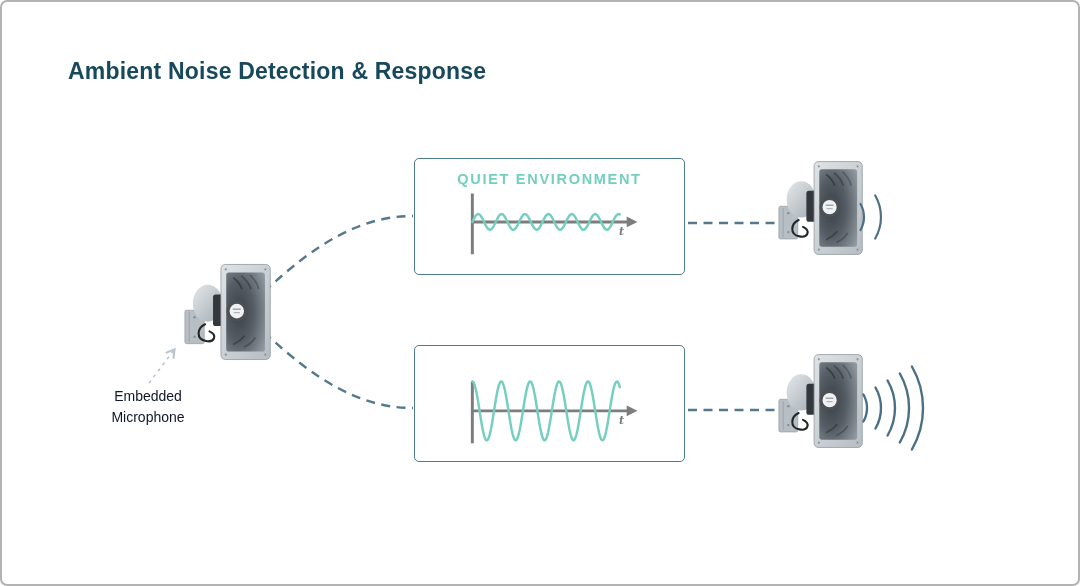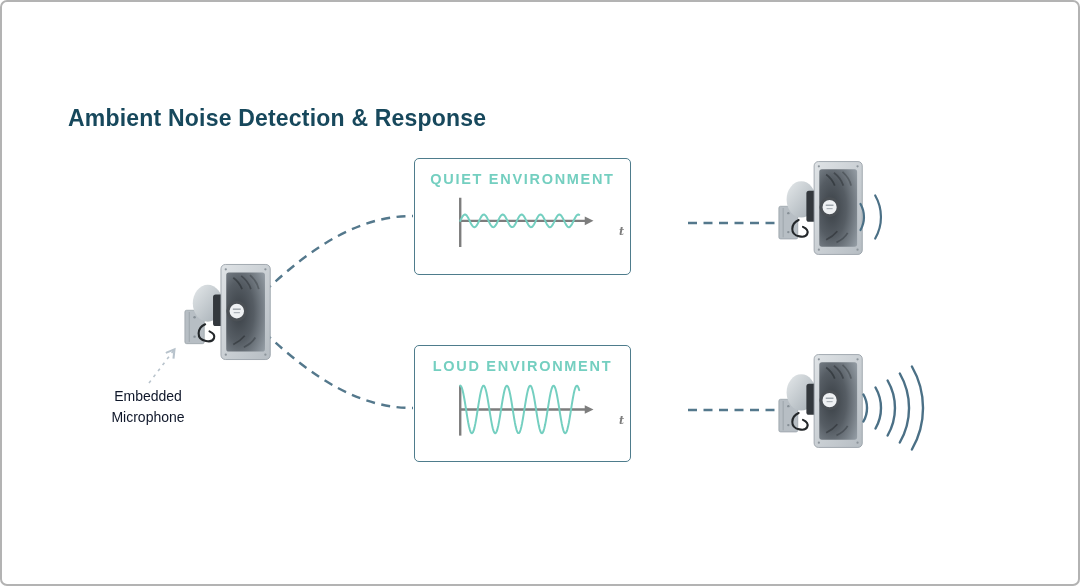--- a/index.html
+++ b/index.html
@@ -2,27 +2,27 @@
 <html><head>
 <meta charset="utf-8">
 <style>
   html,body{margin:0;padding:0;background:#fff;font-family:"Liberation Sans",sans-serif;}
   .canvas{
     position:relative;width:1076px;height:582px;margin:0;
     background:#ffffff;border:2px solid #b3b3b3;border-radius:7px;overflow:hidden;
   }
   .title{
     position:absolute;left:66px;top:56px;
-    font-size:23px;font-weight:700;color:#17485c;letter-spacing:.2px;margin-top:47px;
+    font-size:23px;font-weight:700;color:#17485c;letter-spacing:.2px;
   }
   .overlay{position:absolute;left:0;top:0;width:1080px;height:586px;}
   .connector{stroke:#54788c;stroke-width:2.4;fill:none;stroke-dasharray:9 6.5;}
   .mic-arrow{stroke:#b8c3cc;stroke-width:1.6;fill:none;stroke-dasharray:3 4.5;}
   .env-box{
-    position:absolute;left:412px;width:217px;height:117px;
+    position:absolute;left:412px;width:271px;height:117px;
     background:#ffffff;border:1.5px solid #4e7c8c;border-radius:5px;
     box-sizing:border-box;
   }
   .env-label{
     position:absolute;top:12px;left:0;right:0;text-align:center;
     font-size:14.5px;font-weight:600;letter-spacing:1.7px;color:#74cfc0;
   }
   .graph{position:absolute;left:0;top:0;width:100%;height:100%;}
   .axis{stroke:#7d7d7d;stroke-width:3;}
   .wave{stroke:#74cfc0;stroke-width:2.5;fill:none;stroke-linecap:round;stroke-linejoin:round;}
@@ -115,21 +115,20 @@
     <svg class="graph" viewBox="0 0 271 117">
       <line class="axis" x1="57" y1="35" x2="57" y2="97"></line>
       <line class="axis" x1="57" y1="64" x2="215" y2="64"></line>
       <polygon points="214,58.6 225,64 214,69.4" fill="#7d7d7d"></polygon>
       <path class="wave" d="M57.0 64.0L58.0 61.9L59.0 60.0L60.0 58.3L61.0 57.0L62.0 56.3L63.0 56.0L64.0 56.3L65.0 57.1L66.0 58.5L67.0 60.1L68.0 62.1L69.0 64.2L70.0 66.3L71.0 68.2L72.0 69.8L73.0 71.1L74.0 71.8L75.0 72.0L76.0 71.6L77.0 70.8L78.0 69.4L79.0 67.7L80.0 65.7L81.0 63.6L82.0 61.5L83.0 59.6L84.0 58.0L85.0 56.8L86.0 56.2L87.0 56.0L88.0 56.4L89.0 57.4L90.0 58.7L91.0 60.5L92.0 62.5L93.0 64.6L94.0 66.7L95.0 68.5L96.0 70.1L97.0 71.2L98.0 71.9L99.0 72.0L100.0 71.5L101.0 70.5L102.0 69.1L103.0 67.3L104.0 65.3L105.0 63.2L106.0 61.1L107.0 59.3L108.0 57.8L109.0 56.7L110.0 56.1L111.0 56.1L112.0 56.6L113.0 57.6L114.0 59.1L115.0 60.9L116.0 62.9L117.0 65.0L118.0 67.0L119.0 68.9L120.0 70.4L121.0 71.4L122.0 71.9L123.0 71.9L124.0 71.4L125.0 70.3L126.0 68.8L127.0 66.9L128.0 64.9L129.0 62.8L130.0 60.8L131.0 59.0L132.0 57.5L133.0 56.5L134.0 56.0L135.0 56.1L136.0 56.7L137.0 57.8L138.0 59.4L139.0 61.2L140.0 63.3L141.0 65.4L142.0 67.4L143.0 69.2L144.0 70.6L145.0 71.5L146.0 72.0L147.0 71.9L148.0 71.2L149.0 70.0L150.0 68.5L151.0 66.6L152.0 64.5L153.0 62.4L154.0 60.4L155.0 58.7L156.0 57.3L157.0 56.4L158.0 56.0L159.0 56.2L160.0 56.9L161.0 58.1L162.0 59.7L163.0 61.6L164.0 63.7L165.0 65.8L166.0 67.8L167.0 69.5L168.0 70.8L169.0 71.7L170.0 72.0L171.0 71.8L172.0 71.0L173.0 69.8L174.0 68.1L175.0 66.2L176.0 64.1L177.0 62.0L178.0 60.1L179.0 58.4L180.0 57.1L181.0 56.3L182.0 56.0L183.0 56.3L184.0 57.1L185.0 58.4L186.0 60.1L187.0 62.0L188.0 64.1L189.0 66.2L190.0 68.1L191.0 69.8L192.0 71.0L193.0 71.8L194.0 72.0L195.0 71.7L196.0 70.8L197.0 69.5L198.0 67.8L199.0 65.8L200.0 63.7L201.0 61.6L202.0 59.7L203.0 58.1L204.0 56.9L205.0 56.2L206.0 56.0L207.0 56.4"></path>
     </svg>
     <span class="t-label" style="top:66px">t</span>
   </div>
 
   <div class="env-box" style="top:343px">
-    <div class="env-label">LOUD ENVIRONMENT</div>
     <svg class="graph" viewBox="0 0 271 117">
       <line class="axis" x1="57" y1="36" x2="57" y2="99"></line>
       <line class="axis" x1="57" y1="66" x2="215" y2="66"></line>
       <polygon points="214,60.6 225,66 214,71.4" fill="#7d7d7d"></polygon>
       <path class="wave" d="M57.0 36.0L58.0 36.7L59.0 38.7L60.0 42.0L61.0 46.3L62.0 51.5L63.0 57.4L64.0 63.7L65.0 70.1L66.0 76.3L67.0 82.1L68.0 87.1L69.0 91.1L70.0 94.0L71.0 95.7L72.0 95.9L73.0 94.9L74.0 92.5L75.0 88.9L76.0 84.2L77.0 78.8L78.0 72.7L79.0 66.4L80.0 60.0L81.0 53.9L82.0 48.4L83.0 43.6L84.0 39.9L85.0 37.4L86.0 36.1L87.0 36.2L88.0 37.7L89.0 40.5L90.0 44.4L91.0 49.3L92.0 55.0L93.0 61.1L94.0 67.5L95.0 73.8L96.0 79.8L97.0 85.1L98.0 89.6L99.0 93.0L100.0 95.1L101.0 96.0L102.0 95.5L103.0 93.6L104.0 90.5L105.0 86.3L106.0 81.1L107.0 75.3L108.0 69.0L109.0 62.6L110.0 56.4L111.0 50.6L112.0 45.5L113.0 41.3L114.0 38.2L115.0 36.5L116.0 36.0L117.0 36.9L118.0 39.2L119.0 42.6L120.0 47.2L121.0 52.5L122.0 58.5L123.0 64.9L124.0 71.3L125.0 77.4L126.0 83.0L127.0 87.9L128.0 91.7L129.0 94.4L130.0 95.8L131.0 95.8L132.0 94.5L133.0 91.9L134.0 88.1L135.0 83.3L136.0 77.7L137.0 71.6L138.0 65.2L139.0 58.9L140.0 52.9L141.0 47.5L142.0 42.9L143.0 39.4L144.0 37.0L145.0 36.0L146.0 36.4L147.0 38.1L148.0 41.1L149.0 45.2L150.0 50.2L151.0 56.0L152.0 62.2L153.0 68.6L154.0 74.9L155.0 80.8L156.0 86.0L157.0 90.3L158.0 93.5L159.0 95.4L160.0 96.0L161.0 95.2L162.0 93.1L163.0 89.8L164.0 85.4L165.0 80.1L166.0 74.2L167.0 67.9L168.0 61.5L169.0 55.3L170.0 49.6L171.0 44.7L172.0 40.7L173.0 37.8L174.0 36.3L175.0 36.1L176.0 37.2L177.0 39.7L178.0 43.4L179.0 48.1L180.0 53.6L181.0 59.6L182.0 66.0L183.0 72.4L184.0 78.4L185.0 83.9L186.0 88.6L187.0 92.3L188.0 94.8L189.0 95.9L190.0 95.7L191.0 94.2L192.0 91.3L193.0 87.3L194.0 82.4L195.0 76.7L196.0 70.5L197.0 64.1L198.0 57.8L199.0 51.9L200.0 46.6L201.0 42.2L202.0 38.9L203.0 36.8L204.0 36.0L205.0 36.6L206.0 38.5L207.0 41.7"></path>
     </svg>
     <span class="t-label" style="top:68px">t</span>
   </div>
 
   <div class="mic-label">Embedded Microphone</div>

